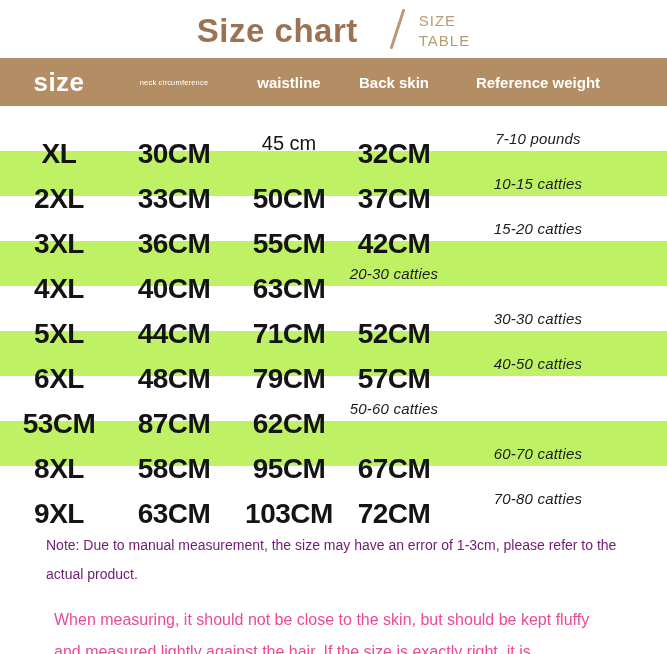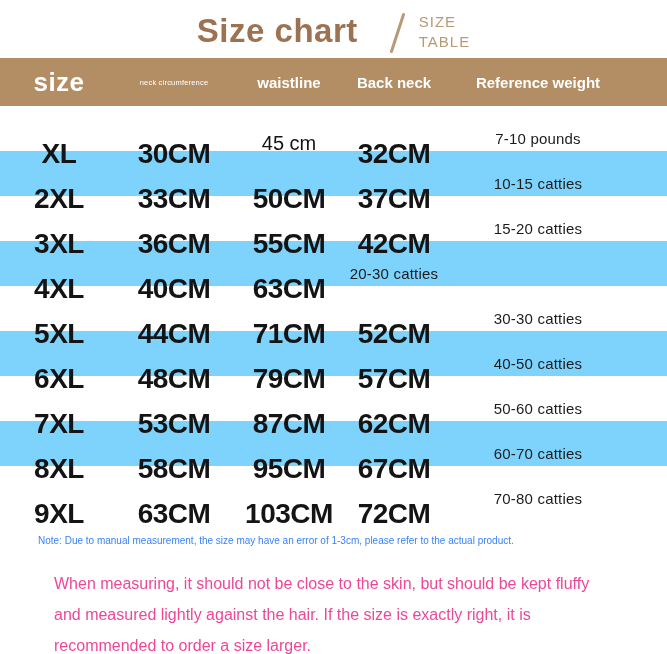--- a/index.html
+++ b/index.html
@@ -7,21 +7,21 @@
     margin: 0; padding: 0;
     width: 667px; height: 654px;
     background: #ffffff;
     font-family: "Liberation Sans", "DejaVu Sans", sans-serif;
     overflow: hidden;
   }
   .page { width: 667px; height: 654px; background: #ffffff; }
 
   
   .title-row {
-    display: flex; justify-content: center; align-items: flex-start;
+    display: flex; justify-content: center; align-items: flex-end;
     padding: 12px 0 8px; height: 58px;
   }
   .main-title {
     margin: 0;
     font-size: 33px; font-weight: 700;
     color: #9b7352; letter-spacing: 0.5px;
   }
   .slash {
     width: 3px; height: 42px;
     background: #b79a76; border-radius: 2px;
@@ -43,37 +43,37 @@
   .thead {
     height: 48px;
     background: #b38e65;
     color: #ffffff;
   }
   .th { text-align: center; font-weight: 700; font-size: 15px; }
   .th-size { font-size: 26px; letter-spacing: 0.5px; }
   .th-neck { font-size: 7.5px; font-weight: 400; letter-spacing: 0.2px; }
 
   .row { height: 45px; }
-  .row.alt { background: #7dd3fc; }
+  .row.alt { background: #bef264; }
   .cell { text-align: center; color: #141414; }
   .c-big {
     font-size: 28px; font-weight: 700; letter-spacing: -0.5px; margin-top: 32px;
   }
   .c-small {
     font-size: 20px; font-weight: 400; letter-spacing: 0; margin-top: 11px;
   }
   .c-weight {
-    font-size: 15px; font-weight: 400; color: #1c1c1c; letter-spacing: 0.2px;
+    font-size: 15px; font-weight: 400; color: #1c1c1c; letter-spacing: 0.2px; font-style: italic;
   }
 
   
   .notes { padding: 20px 34px 0 38px; }
   .note1 {
-    margin: 0 0 5px 0;
-    font-size: 10px; color: #3b82f6; line-height: 2.05;
+    margin: 0 0 5px 8px;
+    font-size: 14px; color: #701a75; line-height: 2.05;
   }
   .note2 {
     margin: 16px;
     font-size: 16px; color: #ec4899; line-height: 1.95;
   }
 </style>
 </head>
 <body>
 
 <div class="page">
@@ -84,21 +84,21 @@
     <div class="subtitle">
       <div>SIZE</div>
       <div>TABLE</div>
     </div>
   </header>
 
   <div class="thead grid-cols">
     <div class="th th-size">size</div>
     <div class="th th-neck">neck circumference</div>
     <div class="th">waistline</div>
-    <div class="th">Back neck</div>
+    <div class="th">Back skin</div>
     <div class="th">Reference weight</div>
   </div>
 
   <div class="tbody">
 
     <div class="row grid-cols">
       <div class="cell c-big">XL</div>
       <div class="cell c-big">30CM</div>
       <div class="cell c-small">45 cm</div>
       <div class="cell c-big">32CM</div>
@@ -138,21 +138,20 @@
 
     <div class="row alt grid-cols">
       <div class="cell c-big">6XL</div>
       <div class="cell c-big">48CM</div>
       <div class="cell c-big">79CM</div>
       <div class="cell c-big">57CM</div>
       <div class="cell c-weight">40-50 catties</div>
     </div>
 
     <div class="row grid-cols">
-      <div class="cell c-big">7XL</div>
       <div class="cell c-big">53CM</div>
       <div class="cell c-big">87CM</div>
       <div class="cell c-big">62CM</div>
       <div class="cell c-weight">50-60 catties</div>
     </div>
 
     <div class="row alt grid-cols">
       <div class="cell c-big">8XL</div>
       <div class="cell c-big">58CM</div>
       <div class="cell c-big">95CM</div>

